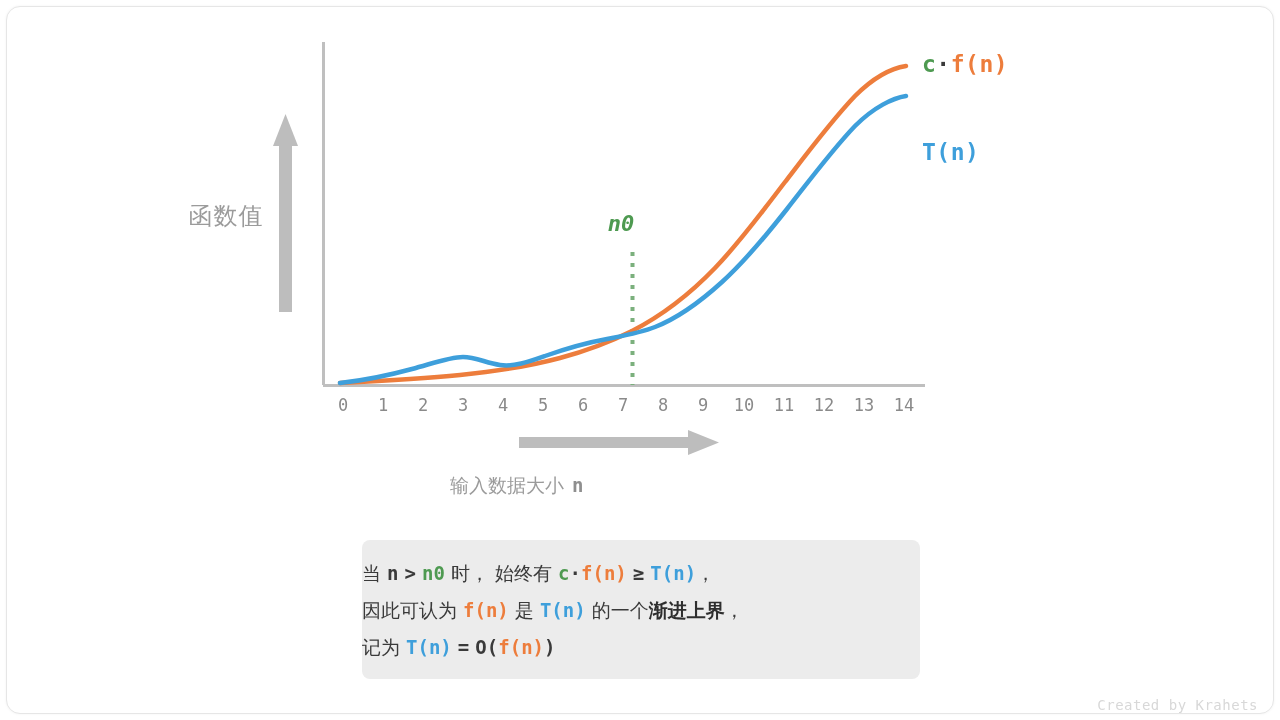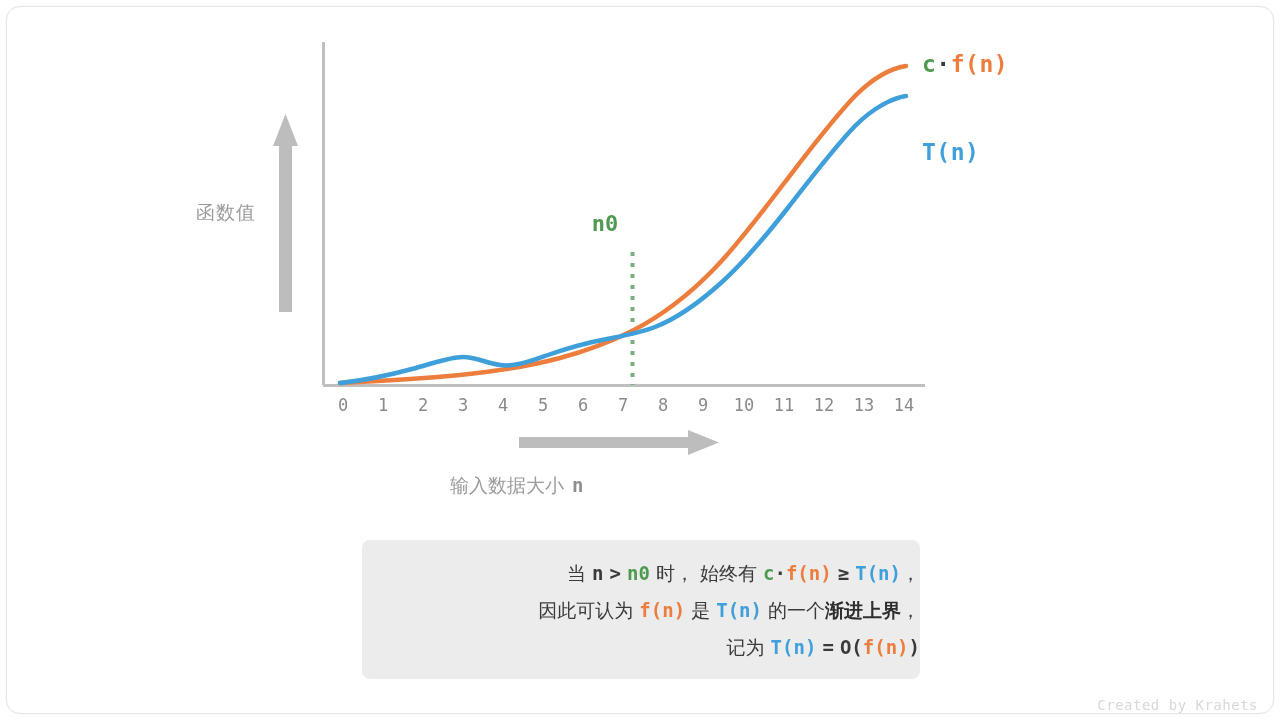--- a/index.html
+++ b/index.html
@@ -46,21 +46,21 @@
   .cjk {
     font-family: "DejaVu Sans", sans-serif;
   }
 
   #ylabel {
     position: absolute;
     left: 178px;
     top: 200px;
     width: 96px;
     text-align: center;
-    font-size: 19px;
+    font-size: 24px;
     color: #9b9b9b;
     letter-spacing: 1px;
     white-space: nowrap;
   }
 
   #xlabel {
     position: absolute;
     left: 450px;
     top: 473px;
     width: 340px;
@@ -93,49 +93,49 @@
     font-size: 23px;
     font-weight: bold;
     white-space: nowrap;
     letter-spacing: 0.5px;
   }
   #label-cf { left: 922px; top: 51px; }
   #label-tn { left: 922px; top: 100px; }
 
   #n0-label {
     position: absolute;
-    left: 578px;
+    left: 594px;
     top: 211px;
     width: 54px;
     text-align: center;
     font-family: "DejaVu Sans Mono", monospace;
     font-size: 22px;
     font-weight: bold;
     color: #4e9a51;
+    font-style: italic;
   }
   #n0-label .sub {
     font-size: 22px;
   }
 
   
   #caption-box {
     position: absolute;
     left: 362px;
     top: 540px;
     width: 558px;
     height: 139px;
     box-sizing: border-box;
     background: #ececec;
     border-radius: 8px;
     display: flex;
     flex-direction: column;
-    align-items: flex-end;
+    align-items: flex-start;
     justify-content: center;
     padding-top: 2px;
-    padding-left: 48px;
   }
   .cap-line {
     font-size: 19px;
     color: #3a3a3a;
     line-height: 37px;
     white-space: nowrap;
     text-align: center;
   }
   .cap-line .m {
     font-family: "DejaVu Sans Mono", monospace;

